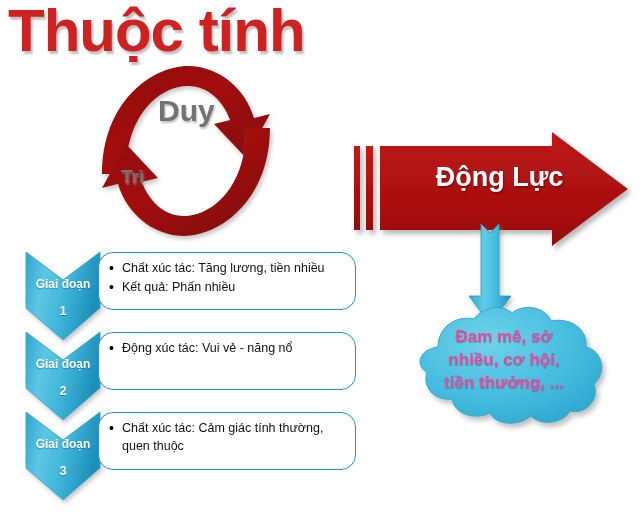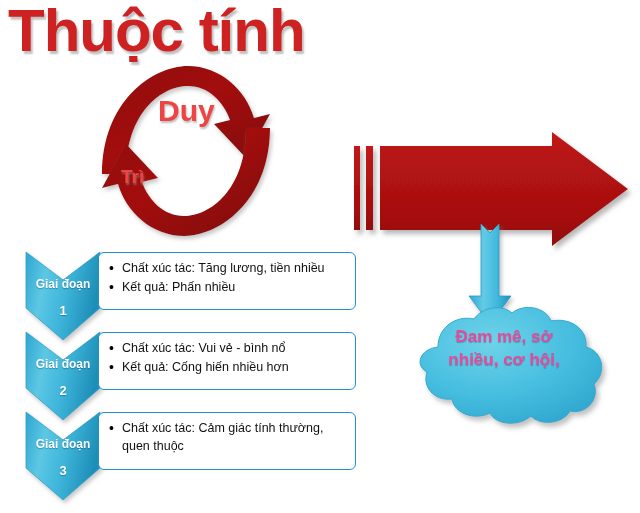--- a/index.html
+++ b/index.html
@@ -41,21 +41,21 @@
     position: absolute;
     left: 96px;
     top: 62px;
     width: 180px;
     height: 175px;
   }
   #cycle-diagram svg { display: block; overflow: visible; }
   .cycle-label {
     position: absolute;
     font-weight: bold;
-    color: #ef4444;
+    color: #737373;
     text-shadow: 1px 2px 2px rgba(150,150,150,0.6);
     white-space: nowrap;
   }
   #cycle-label-top {
     left: 62px;
     top: 32px;
     font-size: 30px;
   }
   #cycle-label-bottom {
     left: 25px;
@@ -155,21 +155,21 @@
 
   .stage-box {
     position: absolute;
     left: 76px;
     top: 2px;
     width: 258px;
     box-sizing: border-box;
     min-height: 58px;
     background: #FFFFFF;
     border: 1.6px solid #2390CE;
-    border-radius: 6px;
+    border-radius: 15px;
     padding: 7px 8px 7px 10px;
   }
   .stage-bullets {
     margin: 0;
     padding: 0;
     list-style: none;
   }
   .stage-bullets li {
     position: relative;
     padding-left: 13px;
@@ -247,20 +247,21 @@
         <filter id="redShadow" x="-20%" y="-20%" width="160%" height="160%">
           <feDropShadow dx="3" dy="4" stdDeviation="2.5" flood-color="#888888" flood-opacity="0.6"></feDropShadow>
         </filter>
       </defs>
       <g filter="url(#redShadow)">
         <rect x="2" y="14" width="6" height="84" fill="url(#redGrad)"></rect>
         <rect x="14" y="14" width="7" height="84" fill="url(#redGrad)"></rect>
         <path d="M 28 14 L 200 14 L 200 0 L 276 57 L 200 114 L 200 98 L 28 98 Z" fill="url(#redGrad)"></path>
       </g>
     </svg>
+    <div id="motivation-arrow-label">Động Lực</div>
   </div>
 
   <div id="down-arrow">
     <svg width="48" height="108" viewBox="0 0 48 108">
       <defs>
         <linearGradient id="blueGradV" x1="0" y1="0" x2="1" y2="0">
           <stop offset="0%" stop-color="#2FA9D2"></stop>
           <stop offset="35%" stop-color="#63CBE6"></stop>
           <stop offset="70%" stop-color="#3EB6DC"></stop>
           <stop offset="100%" stop-color="#2090B8"></stop>
@@ -298,20 +299,21 @@
                  C 165 119, 142 121, 133 111
                  C 120 122, 98 120, 92 108
                  C 76 116, 56 108, 54 94
                  C 36 96, 24 82, 29 67
                  C 16 60, 22 44, 40 42 Z" fill="url(#cloudGrad)" stroke="#33A9CE" stroke-width="1"></path>
       </g>
     </svg>
     <div id="cloud-text">
       <span>Đam mê, sở</span><br>
       <span>nhiều, cơ hội,</span><br>
+      <span>tiền thưởng, ...</span>
     </div>
   </div>
 
   <div class="stage-row" id="stage-row-0">
     <div class="stage-chevron">
       <svg width="82" height="92" viewBox="0 0 82 92">
         <defs>
           <linearGradient id="chevGrad0" x1="0" y1="0" x2="1" y2="0.25">
             <stop offset="0%" stop-color="#2EA6CF"></stop>
             <stop offset="30%" stop-color="#5DC7E4"></stop>
@@ -357,22 +359,21 @@
           <path d="M 4 2 L 41 30 L 78 2 L 78 58 L 41 90 L 4 58 Z" fill="url(#chevGrad1)" stroke="#2EA2C8" stroke-width="0.8"></path>
         </g>
       </svg>
       <div class="stage-chevron-label">
         <span>Giai đoạn</span>
         <span class="stage-chevron-num">2</span>
       </div>
     </div>
     <div class="stage-box">
       <ul class="stage-bullets">
-        <li>Chất xúc tác: Vui vẻ - bình nổ</li>
-        <li>Kết quả: Cống hiến nhiều hơn</li>
+        <li>Động xúc tác: Vui vẻ - năng nổ</li>
       </ul>
     </div>
   </div>
 
   <div class="stage-row" id="stage-row-2">
     <div class="stage-chevron">
       <svg width="82" height="92" viewBox="0 0 82 92">
         <defs>
           <linearGradient id="chevGrad2" x1="0" y1="0" x2="1" y2="0.25">
             <stop offset="0%" stop-color="#2EA6CF"></stop>

